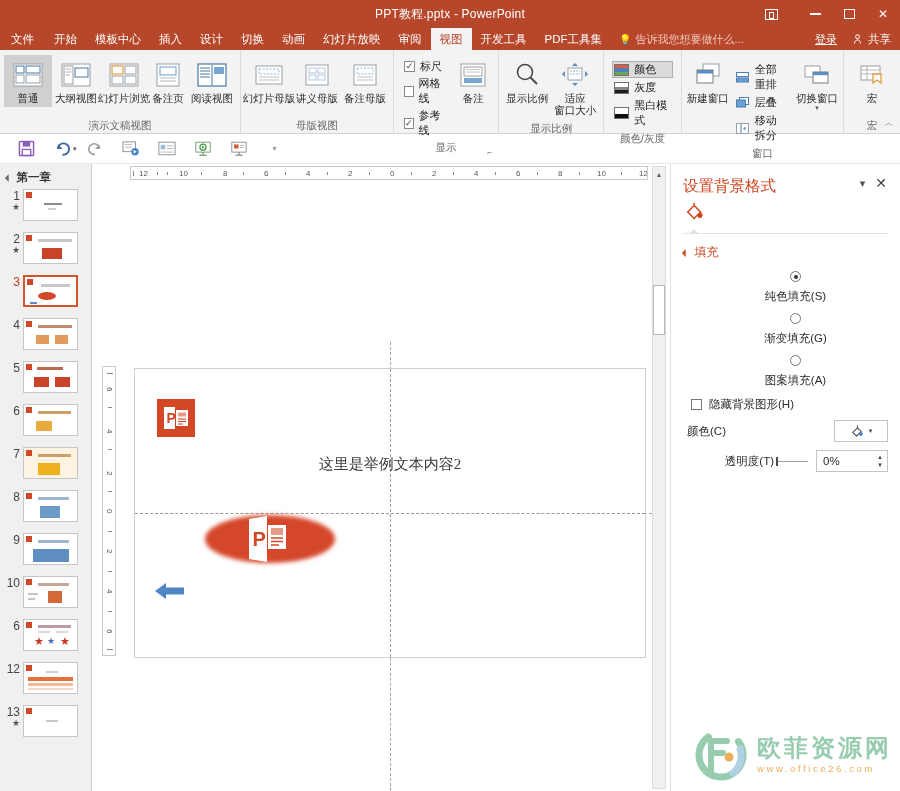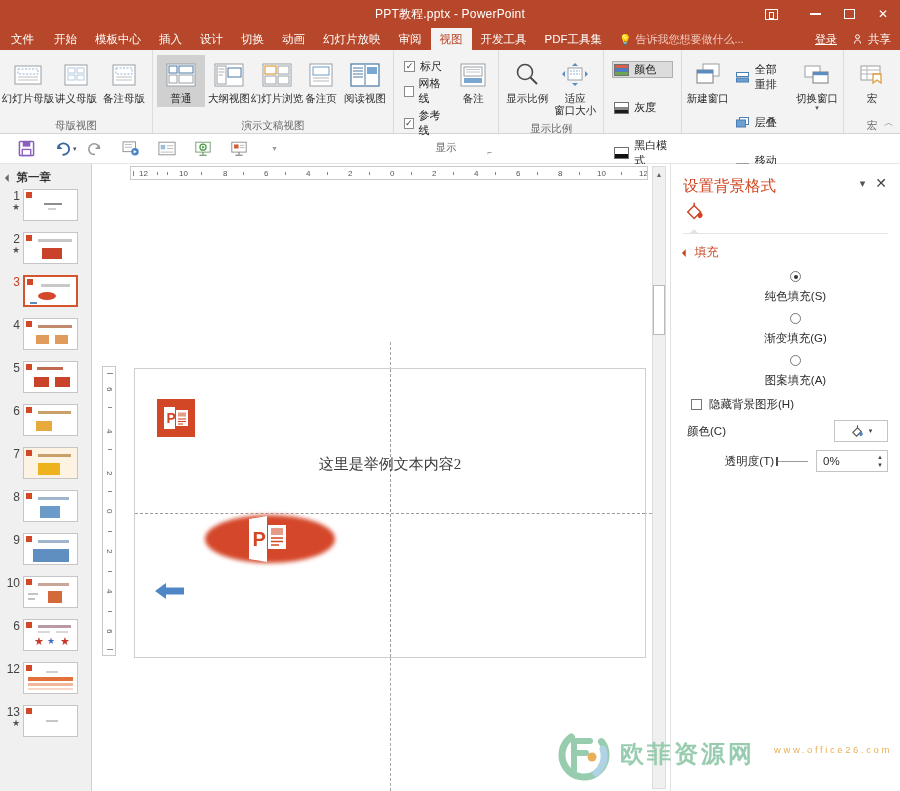--- a/index.html
+++ b/index.html
@@ -75,21 +75,21 @@
   .bigbtn.w2 { width: 40px; }
 
   .checkcol { display: flex; flex-direction: column; gap: 2px; padding: 4px 6px 0 6px; }
   .checkrow { display: flex; align-items: center; gap: 5px; font-size: 11px; color: #222; }
   .cbox {
     width: 11px; height: 11px; border: 1px solid #8a8a8a; background: #fff;
     display: flex; align-items: center; justify-content: center;
     font-size: 9px; color: #3a3a3a; line-height: 1;
   }
 
-  .smallcol { display: flex; flex-direction: column; gap: 21px; padding: 6px 4px 0 4px; }
+  .smallcol { display: flex; flex-direction: column; gap: 1px; padding: 6px 4px 0 4px; }
   .smallrow { display: flex; align-items: center; gap: 5px; font-size: 11px; color: #222;
      padding: 1px 4px 1px 2px; }
   .smallrow.sel { background: #dcdcdc; border: 1px solid #b0b0b0; padding: 0 3px 0 1px;}
   .sw { width: 15px; height: 12px; border: 1px solid #707070; flex: none; }
   .sw-color { background: linear-gradient(#d8604a 0 33%, #4f7dbf 33% 66%, #6aa84f 66% 100%); }
   .sw-gray  { background: linear-gradient(#ffffff 0 42%, #888888 42% 70%, #1c1c1c 70% 100%); }
   .sw-bw    { background: linear-gradient(#ffffff 0 62%, #101010 62% 100%); }
 
   .smallrow .mic { width: 14px; height: 12px; flex: none; display:flex; align-items:center; justify-content:center;}
 
@@ -239,21 +239,21 @@
   .spin-arrows { width: 14px; display: flex; flex-direction: column;
      align-items: center; justify-content: center; gap: 2px; }
   .spin-a { font-size: 6px; color: #444; line-height: 1; }
 
   
   .watermark {
     position: absolute; right: 8px; bottom: 8px; display: flex;
     align-items: center; gap: 8px; opacity: .92;
   }
   .wm-ring { width: 56px; height: 56px; position: relative; }
-  .wm-txt { display: flex; flex-direction: row; gap: 19px; }
+  .wm-txt { display: flex; flex-direction: column; }
   .wm-cn { font-size: 24px; color: #8fc9a8; letter-spacing: 3px; line-height: 1.05;
      font-weight: bold; font-family:"DejaVu Sans", sans-serif;}
   .wm-url { font-size: 9.5px; color: #e8a94a; letter-spacing: 2.6px; margin-top: 2px; }
 </style>
 </head>
 <body>
 
 <div class="titlebar">
   <span class="title-text">PPT教程.pptx - PowerPoint</span>
   <div class="ribbon-opt">
@@ -298,60 +298,20 @@
       </svg>
       <span>共享</span>
     </div>
   </div>
 </div>
 
 <div class="ribbon">
 
   <div class="rgroup">
     <div class="rgroup-body">
-      <div class="bigbtn">
-        <span class="ic">
-          <svg width="30" height="24" viewBox="0 0 30 24">
-            <rect x="2" y="3" width="26" height="18" fill="#fff" stroke="#9aa0a6"></rect>
-            <rect x="5" y="6" width="20" height="5" fill="#fff" stroke="#8fb4d6" stroke-dasharray="2 1.5"></rect>
-            <line x1="5" y1="14" x2="25" y2="14" stroke="#c0c0c0"></line>
-            <line x1="5" y1="17" x2="25" y2="17" stroke="#c0c0c0"></line>
-          </svg>
-        </span>
-        <span class="lbl">幻灯片母版</span>
-      </div>
-      <div class="bigbtn">
-        <span class="ic">
-          <svg width="30" height="24" viewBox="0 0 30 24">
-            <rect x="4" y="2" width="22" height="20" fill="#fff" stroke="#9aa0a6"></rect>
-            <rect x="7" y="5" width="7" height="5" fill="#fff" stroke="#b5c9dd"></rect>
-            <rect x="16" y="5" width="7" height="5" fill="#fff" stroke="#b5c9dd"></rect>
-            <rect x="7" y="12" width="7" height="5" fill="#fff" stroke="#b5c9dd"></rect>
-            <rect x="16" y="12" width="7" height="5" fill="#fff" stroke="#b5c9dd"></rect>
-          </svg>
-        </span>
-        <span class="lbl">讲义母版</span>
-      </div>
-      <div class="bigbtn">
-        <span class="ic">
-          <svg width="30" height="24" viewBox="0 0 30 24">
-            <rect x="4" y="2" width="22" height="20" fill="#fff" stroke="#9aa0a6"></rect>
-            <rect x="7" y="5" width="16" height="6" fill="#fff" stroke="#8fb4d6" stroke-dasharray="2 1.5"></rect>
-            <line x1="7" y1="14" x2="23" y2="14" stroke="#c0c0c0"></line>
-            <line x1="7" y1="17" x2="23" y2="17" stroke="#c0c0c0"></line>
-          </svg>
-        </span>
-        <span class="lbl">备注母版</span>
-      </div>
-    </div>
-    <div class="rgroup-label">母版视图</div>
-  </div>
-
-  <div class="rgroup">
-    <div class="rgroup-body">
       <div class="bigbtn sel">
         <span class="ic">
           <svg width="30" height="24" viewBox="0 0 30 24">
             <rect x="1" y="1" width="28" height="22" fill="#fff" stroke="#9aa0a6"></rect>
             <rect x="3" y="3" width="8" height="7" fill="#fff" stroke="#4a79a4"></rect>
             <rect x="13" y="3" width="14" height="7" fill="#fff" stroke="#4a79a4"></rect>
             <rect x="3" y="12" width="8" height="8" fill="#fff" stroke="#9aa0a6"></rect>
             <rect x="13" y="12" width="14" height="8" fill="#fff" stroke="#9aa0a6"></rect>
           </svg>
         </span>
@@ -402,20 +362,60 @@
             <line x1="3" y1="8" x2="13" y2="8" stroke="#4a79a4"></line>
             <line x1="3" y1="11" x2="13" y2="11" stroke="#4a79a4"></line>
             <line x1="3" y1="14" x2="13" y2="14" stroke="#4a79a4"></line>
             <rect x="17" y="4" width="10" height="7" fill="#7aa7d0"></rect>
           </svg>
         </span>
         <span class="lbl">阅读视图</span>
       </div>
     </div>
     <div class="rgroup-label">演示文稿视图</div>
+  </div>
+
+  <div class="rgroup">
+    <div class="rgroup-body">
+      <div class="bigbtn">
+        <span class="ic">
+          <svg width="30" height="24" viewBox="0 0 30 24">
+            <rect x="2" y="3" width="26" height="18" fill="#fff" stroke="#9aa0a6"></rect>
+            <rect x="5" y="6" width="20" height="5" fill="#fff" stroke="#8fb4d6" stroke-dasharray="2 1.5"></rect>
+            <line x1="5" y1="14" x2="25" y2="14" stroke="#c0c0c0"></line>
+            <line x1="5" y1="17" x2="25" y2="17" stroke="#c0c0c0"></line>
+          </svg>
+        </span>
+        <span class="lbl">幻灯片母版</span>
+      </div>
+      <div class="bigbtn">
+        <span class="ic">
+          <svg width="30" height="24" viewBox="0 0 30 24">
+            <rect x="4" y="2" width="22" height="20" fill="#fff" stroke="#9aa0a6"></rect>
+            <rect x="7" y="5" width="7" height="5" fill="#fff" stroke="#b5c9dd"></rect>
+            <rect x="16" y="5" width="7" height="5" fill="#fff" stroke="#b5c9dd"></rect>
+            <rect x="7" y="12" width="7" height="5" fill="#fff" stroke="#b5c9dd"></rect>
+            <rect x="16" y="12" width="7" height="5" fill="#fff" stroke="#b5c9dd"></rect>
+          </svg>
+        </span>
+        <span class="lbl">讲义母版</span>
+      </div>
+      <div class="bigbtn">
+        <span class="ic">
+          <svg width="30" height="24" viewBox="0 0 30 24">
+            <rect x="4" y="2" width="22" height="20" fill="#fff" stroke="#9aa0a6"></rect>
+            <rect x="7" y="5" width="16" height="6" fill="#fff" stroke="#8fb4d6" stroke-dasharray="2 1.5"></rect>
+            <line x1="7" y1="14" x2="23" y2="14" stroke="#c0c0c0"></line>
+            <line x1="7" y1="17" x2="23" y2="17" stroke="#c0c0c0"></line>
+          </svg>
+        </span>
+        <span class="lbl">备注母版</span>
+      </div>
+    </div>
+    <div class="rgroup-label">母版视图</div>
   </div>
 
   <div class="rgroup">
     <div class="rgroup-body">
       <div class="checkcol">
         <div class="checkrow">
           <span class="cbox">✓</span>
           <span>标尺</span>
         </div>
         <div class="checkrow">

